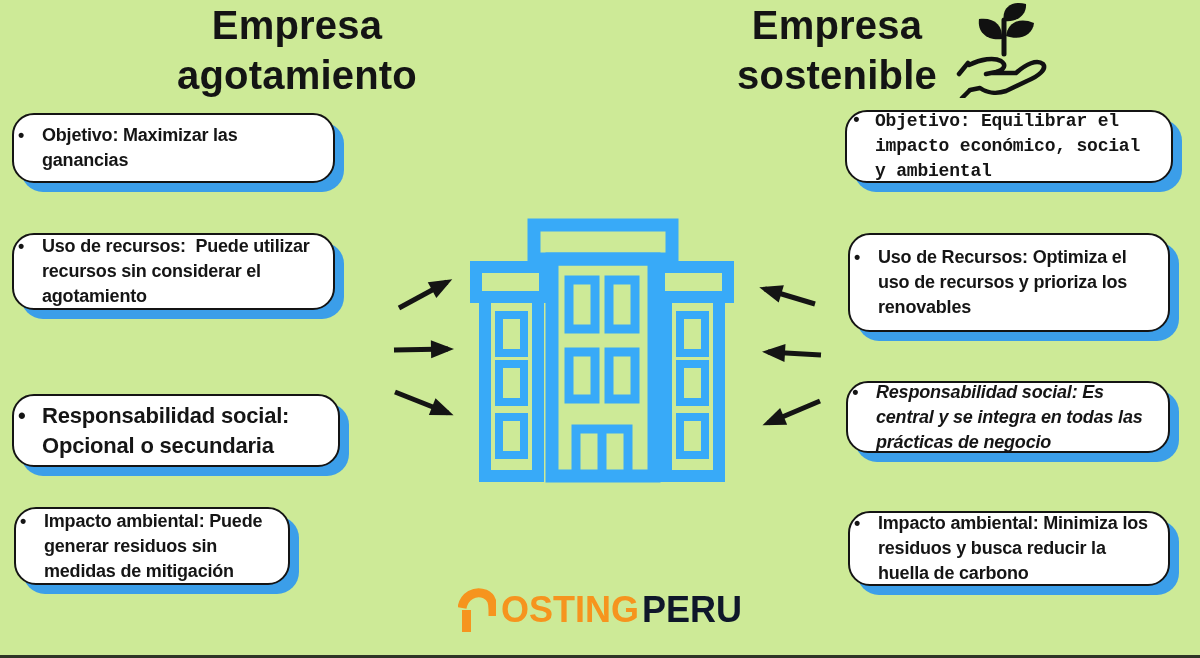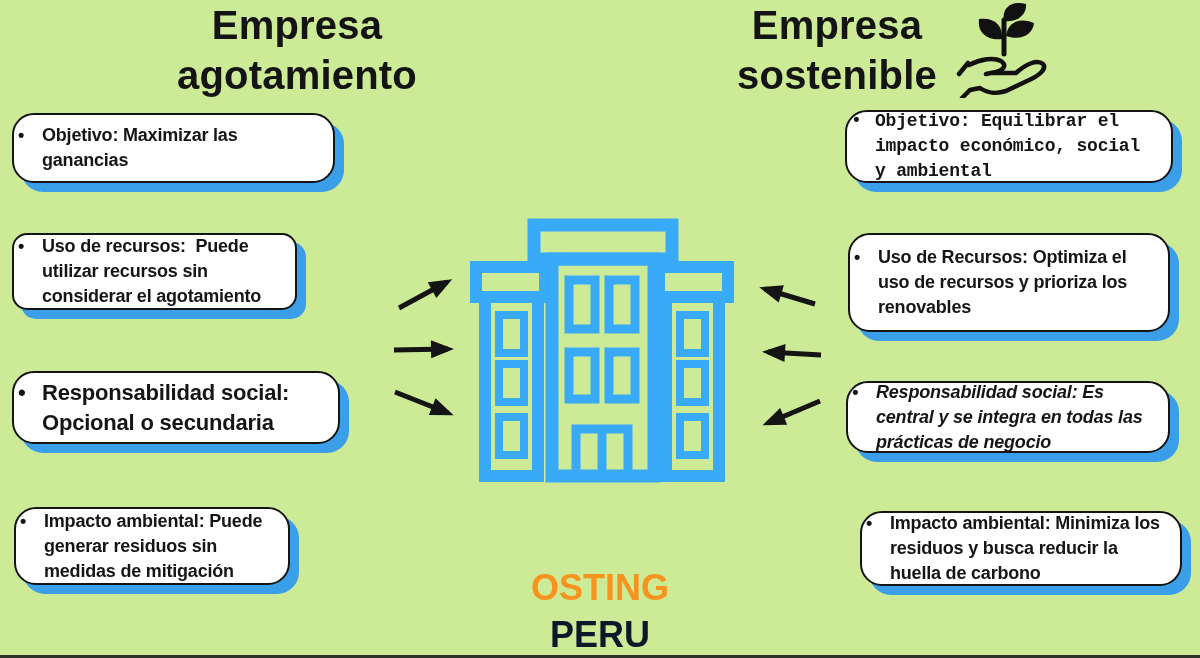--- a/index.html
+++ b/index.html
@@ -26,38 +26,38 @@
     display:flex;align-items:center;box-sizing:border-box;
     padding:4px 12px 4px 4px;
   }
   .box-text{
     margin:0;font-size:18px;font-weight:700;color:#151515;line-height:25px;
     letter-spacing:-0.2px;white-space:pre-wrap;
     padding-left:24px;text-indent:-24px;
   }
   .bullet{display:inline-block;width:24px;text-indent:0;}
   .l1{left:12px;top:113px;width:323px;height:70px;}
-  .l2{left:12px;top:233px;width:285px;height:77px;border-radius:15px;}
-  .l3{left:12px;top:371px;width:328px;height:73px;}
+  .l2{left:12px;top:233px;width:323px;height:77px;}
+  .l3{left:12px;top:394px;width:328px;height:73px;}
   .l3 .box-text{font-size:22px;line-height:30px;}
   .l4{left:14px;top:507px;width:276px;height:78px;}
   .r1{left:845px;top:110px;width:328px;height:73px;font-family:Liberation Mono, monospace;}
   .r2{left:848px;top:233px;width:322px;height:99px;}
   .r3{left:846px;top:381px;width:324px;height:72px;font-style:italic;}
-  .r4{left:848px;top:511px;width:322px;height:75px;margin-left:12px;}
+  .r4{left:848px;top:511px;width:322px;height:75px;}
 
   
   .building{position:absolute;left:468px;top:217px;}
   .arrow-layer{position:absolute;left:0;top:0;width:1200px;height:658px;pointer-events:none;}
   .plant-hand{position:absolute;left:956px;top:2px;}
 
   
   .logo{
     position:absolute;left:430px;top:586px;width:340px;height:48px;
-    display:flex;align-items:center;justify-content:center;gap:3px;flex-direction:column;
+    display:flex;align-items:center;justify-content:center;gap:3px;
   }
   .logo-mark{margin-right:2px;}
   .logo-text{font-size:36px;font-weight:800;letter-spacing:0px;line-height:44px;}
   .logo-orange{color:#f6941e;}
   .logo-dark{color:#0f172a;}
 </style>
 </head>
 <body>
 
 <div class="canvas">

